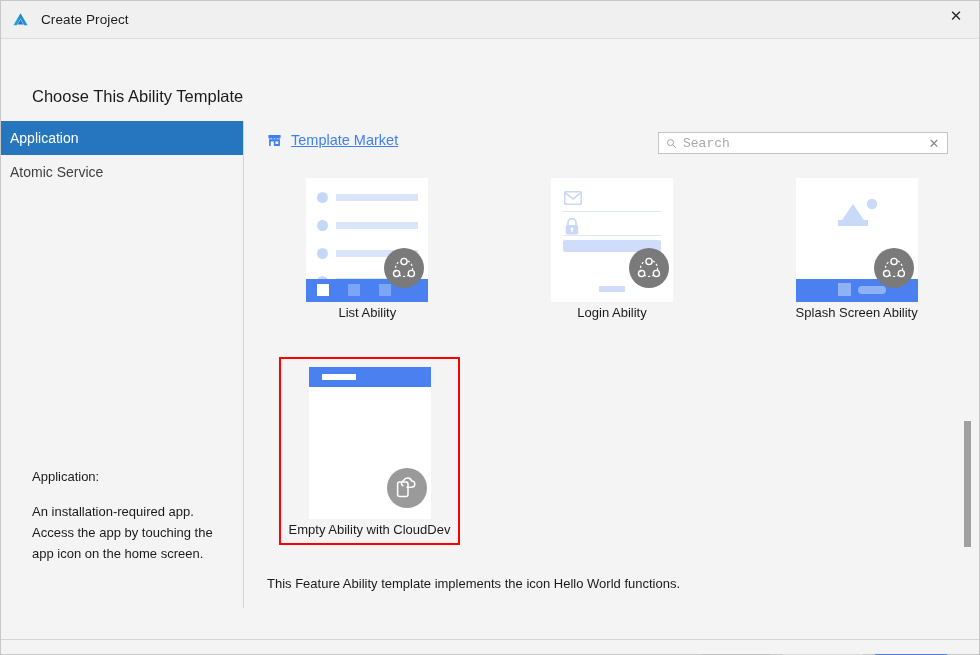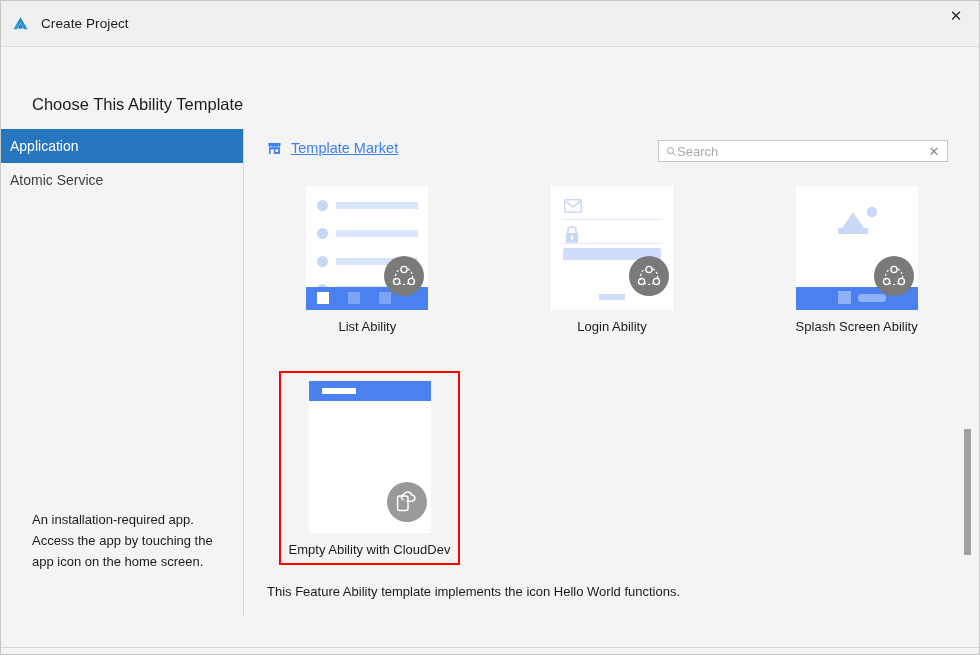--- a/index.html
+++ b/index.html
@@ -12,21 +12,21 @@
   .window {
     position: relative;
     width: 980px; height: 655px;
     background: #f4f4f4;
     border: 1px solid #c8c8c8;
     display: flex; flex-direction: column;
   }
 
   
   .titlebar {
-    height: 46px; min-height: 31px;
+    height: 38px; min-height: 31px;
     background: #f0f0f0;
     border-bottom: 1px solid #dcdcdc;
     display: flex; align-items: center;
     position: relative;
   }
   .app-logo { margin-left: 11px; width: 17px; height: 17px; display: block; }
   .title-text {
     margin-left: 12px;
     font-size: 13.5px; color: #1d1d1d;
     letter-spacing: .1px;
@@ -86,23 +86,24 @@
     position: absolute; right: 31px; top: 11px;
     width: 290px; height: 22px;
     background: #ffffff;
     border: 1px solid #c4c4c4;
     display: flex; align-items: center;
     padding: 0 6px 0 7px;
   }
   .search-box .magnifier { width: 11px; height: 11px; flex: 0 0 auto; }
   .search-input {
     flex: 1; border: none; outline: none;
-    font-family: Liberation Sans, sans-serif;
+    font-family: Liberation Mono, monospace;
     font-size: 13px; color: #b91c1c;
     background: transparent;
+    margin-left: 6px;
   }
   .search-input::placeholder { color: #a9a9a9; }
   .clear-x {
     width: 14px; text-align: center;
     font-size: 13px; color: #888; cursor: pointer;
   }
 
   
   .grid {
     position: absolute; left: 0; top: 40px;
@@ -123,21 +124,21 @@
   }
   .cell-inner.selected { border-color: #ff0000; }
 
   .thumb {
     position: relative;
     width: 122px; height: 124px;
     background: #ffffff;
     overflow: hidden;
   }
   .cell-label {
-    margin-top: 9px;
+    margin-top: 3px;
     font-size: 13px; color: #1b1b1b;
     white-space: nowrap;
   }
 
   
   .bottom-bar {
     position: absolute; left: 0; bottom: 0;
     width: 100%; height: 23px;
     background: #4a80f0;
   }
@@ -250,20 +251,21 @@
     <div class="heading">Choose This Ability Template</div>
 
     <div class="left-panel">
       <div class="nav-item selected">
         <span>Application</span>
       </div>
       <div class="nav-item">
         <span>Atomic Service</span>
       </div>
       <div class="left-desc">
+        <div class="desc-title">Application:</div>
         <div>An installation-required app. Access the app by touching the app icon on the home screen.</div>
       </div>
     </div>
 
     <div class="right-panel">
 
       <div class="market-link">
         <svg width="15" height="15" viewBox="0 0 16 16">
           <path d="M1.5 2.2 h13 v2.2 a1.8 1.8 0 0 1 -3.3 1 a1.8 1.8 0 0 1 -3.2 0 a1.8 1.8 0 0 1 -3.2 0 a1.8 1.8 0 0 1 -3.3 -1 Z" fill="#3d7ff4"></path>
           <rect x="2.2" y="6.6" width="11.6" height="7.2" fill="#3d7ff4"></rect>

